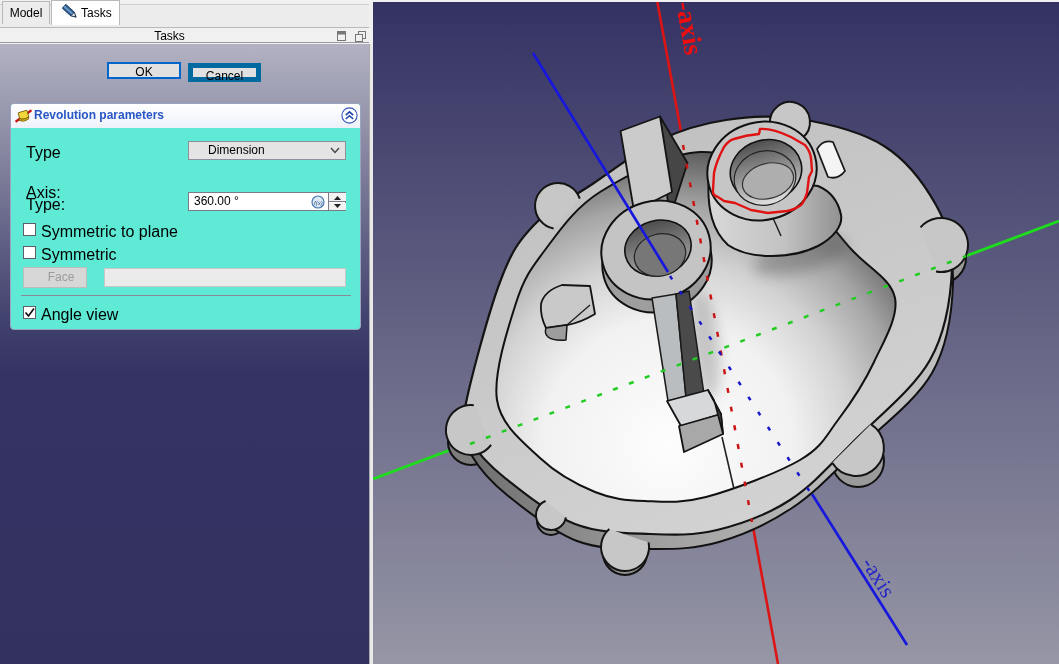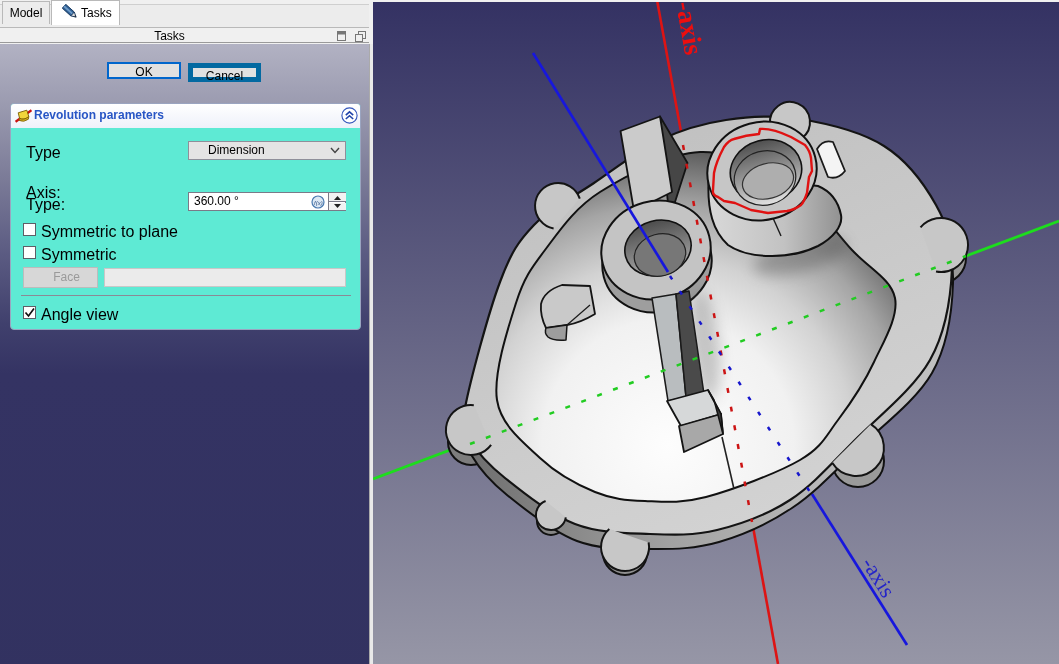--- a/index.html
+++ b/index.html
@@ -28,21 +28,21 @@
 #gboxHead { position:absolute; left:0; top:0; width:349px; height:24px; border-radius:3px 3px 0 0;
   background:linear-gradient(to bottom,#ffffff,#eef1fa); }
 #gboxTitle { position:absolute; left:23px; top:4px; font-size:12px; font-weight:bold; color:#2856c5; }
 .lbl { position:absolute; font-size:16px; color:#000; }
 .combo { position:absolute; left:177px; width:158px; height:19px; background:#e4e4e4;
   border:1px solid #8f8f9a; font-size:12px; color:#000; line-height:17px; padding-left:19px; }
 .combo svg { position:absolute; right:5px; top:5px; }
 #spin { position:absolute; left:177px; top:88px; width:158px; height:19px; background:#fff; border:1px solid #7a7a88; }
 #spin .v { position:absolute; left:5px; top:1px; font-size:12px; color:#000; }
 .cb { position:absolute; left:12px; width:13px; height:13px; background:#fff; border:1px solid #5e5e66; }
-#faceBtn { position:absolute; left:12px; top:163px; width:75px; height:21px; background:#d7d7d7;
+#faceBtn { position:absolute; left:12px; top:163px; width:64px; height:21px; background:#d7d7d7;
   border:1px solid #bcbcbc; color:#9a9a9a; font-size:12px; text-align:center; line-height:19px;padding-left:12px; }
 #faceField { position:absolute; left:93px; top:164px; width:242px; height:19px; background:#ebebeb; border:1px solid #c8c8c8; }
 #sep { position:absolute; left:10px; top:191px; width:330px; height:1px; background:#8a8a95; }
 </style>
 </head>
 <body>
 <div id="root">
 
   <div id="panel">
     <div id="tabbar"></div>

